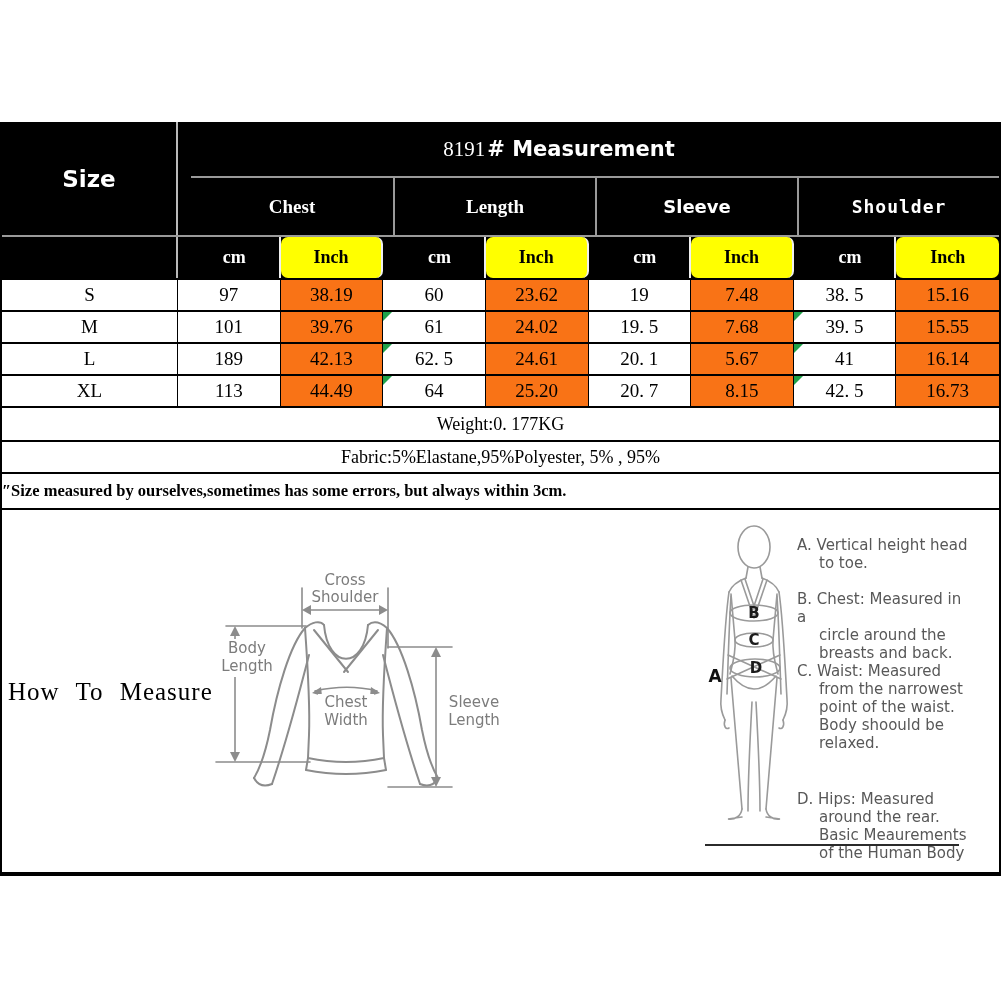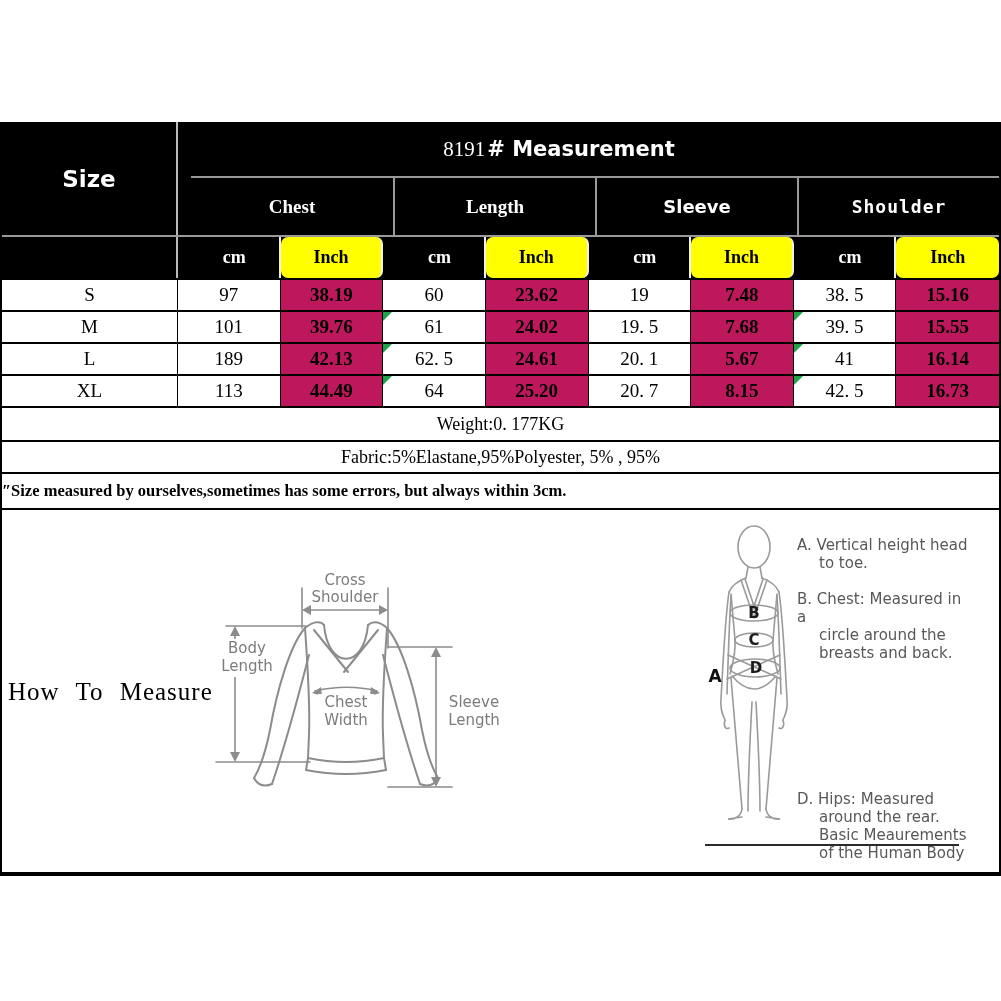--- a/index.html
+++ b/index.html
@@ -37,21 +37,21 @@
   .ucell:last-child { border-right:none; }
   .ucm { background:#000; color:#fff;padding-left:12px; }
   .uin { background:#ffff00; color:#000;border-radius:7px; }
 
   
   .drow { display:grid; grid-template-columns:176px repeat(8,1fr); height:30px;
           border-bottom:2px solid #000; background:#fff; }
   .dcell { position:relative; display:flex; align-items:center; justify-content:center;
            font-size:19px; border-right:1px solid #000; color:#000; }
   .dcell:last-child { border-right:none; }
-  .dcell.yellow { background:#be185d; font-weight:bold; }
+  .dcell.yellow { background:#f97316; font-weight:normal; }
   .tri::before { content:""; position:absolute; left:0; top:0; width:0; height:0;
                  border-top:9px solid #1fa24a; border-right:9px solid transparent; }
 
   
   .info-row { display:flex; align-items:center; justify-content:center;
               border-bottom:2px solid #000; background:#fff; font-size:18px; }
   .weight-row { height:32px; }
   .fabric-row { height:30px; }
   .note-row   { height:34px; justify-content:flex-start; padding-left:0;
                 font-weight:bold; font-size:16.5px; }
@@ -253,20 +253,27 @@
 
       <div class="inst inst-a">
         <div class="iline">A. Vertical height head</div>
         <div class="iline cont">to toe.</div>
       </div>
       <div class="inst inst-b">
         <div class="iline">B. Chest: Measured in a</div>
         <div class="iline cont">circle around the</div>
         <div class="iline cont">breasts and back.</div>
       </div>
+      <div class="inst inst-c">
+        <div class="iline">C. Waist: Measured</div>
+        <div class="iline cont">from the narrowest</div>
+        <div class="iline cont">point of the waist.</div>
+        <div class="iline cont">Body shoould be</div>
+        <div class="iline cont">relaxed.</div>
+      </div>
       <div class="inst inst-d">
         <div class="iline">D. Hips: Measured</div>
         <div class="iline cont">around the rear.</div>
         <div class="iline cont">Basic Meaurements</div>
         <div class="iline cont">of the Human Body</div>
       </div>
       <div class="inst-underline"></div>
     </div>
 
   </div>

